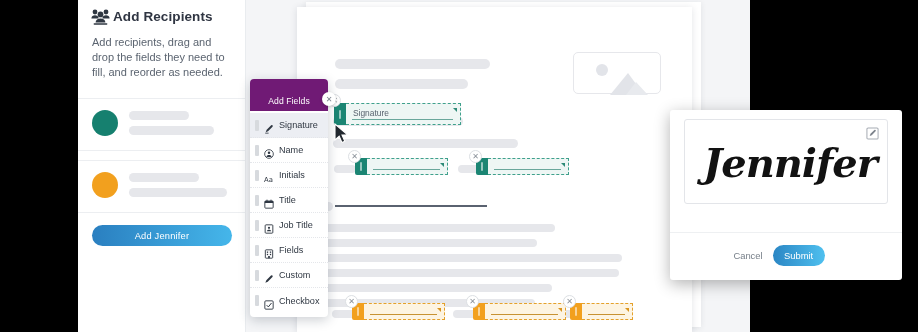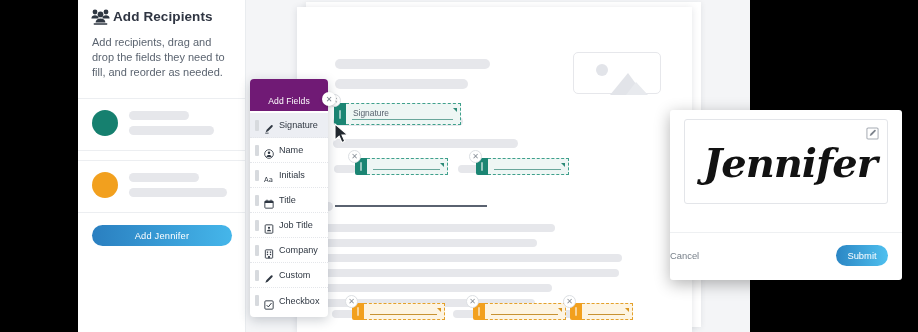--- a/index.html
+++ b/index.html
@@ -149,21 +149,21 @@
     position: absolute; right: 8px; top: 6px; width: 13px; height: 13px; color: #9aa0a8;
   }
   .sign-name {
     position: absolute; left: 4px; top: 50%; transform: translateY(-48%);
     width: 100%; text-align: center;
     font-family: "DejaVu Serif", serif; font-style: italic; font-weight: bold;
     font-size: 40px; color: #121212; letter-spacing: -1px;
   }
   .sign-foot {
     margin-top: auto; border-top: 1px solid #eef0f2;
-    display: flex; align-items: center; justify-content: space-between; gap: 10px;
+    display: flex; align-items: center; justify-content: center; gap: 10px;
     padding: 10px 14px 12px 0; height: 48px;
   }
   .btn-cancel {
     background: none; border: none; font-size: 9.4px; color: #78808a; cursor: pointer;
     font-family: "Liberation Sans", sans-serif;
   }
   .btn-submit {
     border: none; border-radius: 11px; width: 52px; height: 21px; cursor: pointer;
     background: linear-gradient(90deg, #2b86c4 0%, #4fc0ef 100%);
     color: #fff; font-size: 9.4px; font-family: "Liberation Sans", sans-serif;
@@ -387,21 +387,21 @@
         <span class="fp-ico">
           <svg width="10" height="10" viewBox="0 0 12 12">
               <rect x="1.6" y="1" width="8.8" height="10" rx=".8" fill="none" stroke="#2f3742" stroke-width="1.1"></rect>
               <rect x="3.4" y="3" width="1.6" height="1.6" fill="#2f3742"></rect>
               <rect x="7" y="3" width="1.6" height="1.6" fill="#2f3742"></rect>
               <rect x="3.4" y="5.8" width="1.6" height="1.6" fill="#2f3742"></rect>
               <rect x="7" y="5.8" width="1.6" height="1.6" fill="#2f3742"></rect>
               <rect x="5" y="8.4" width="2" height="2.6" fill="#2f3742"></rect>
             </svg>
         </span>
-        <span class="fp-label">Company</span>
+        <span class="fp-label">Fields</span>
       </div>
 
       <div class="fp-item">
         <span class="fp-grip"></span>
         <span class="fp-ico">
           <svg width="10" height="10" viewBox="0 0 12 12">
               <path d="M1.6 10.4 L2.8 7.5 L8.4 1.9 a1.1 1.1 0 0 1 1.7 1.7 L4.5 9.2 Z" fill="#2f3742"></path>
             </svg>
         </span>
         <span class="fp-label">Custom</span>

